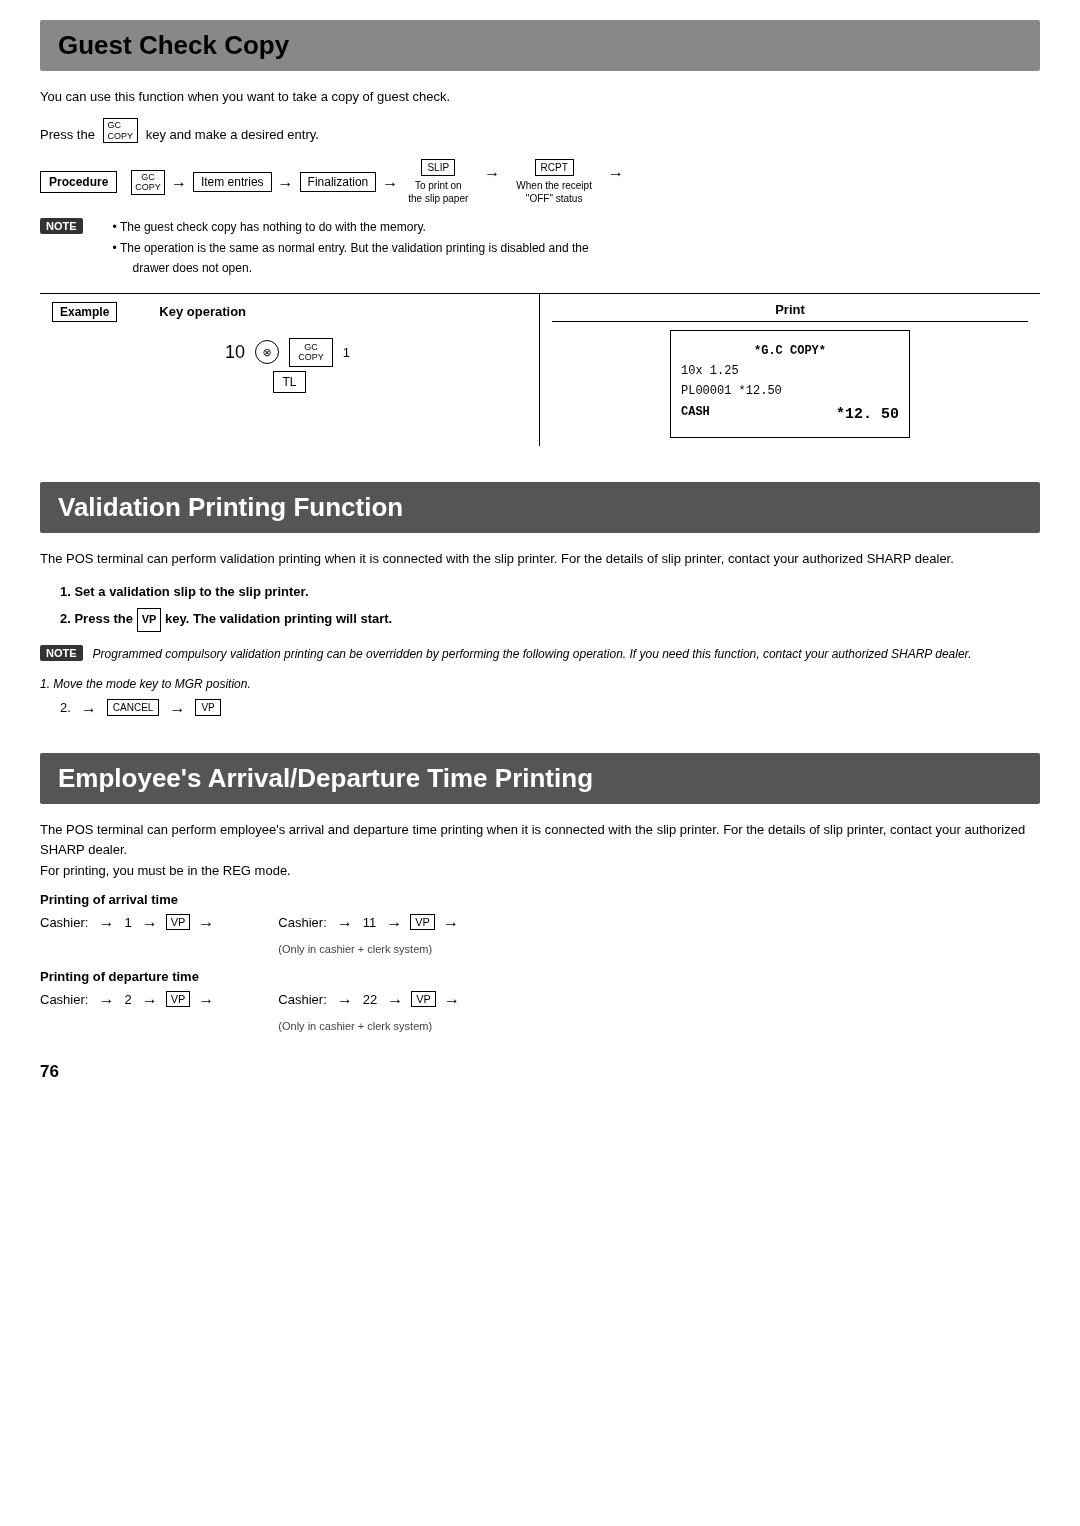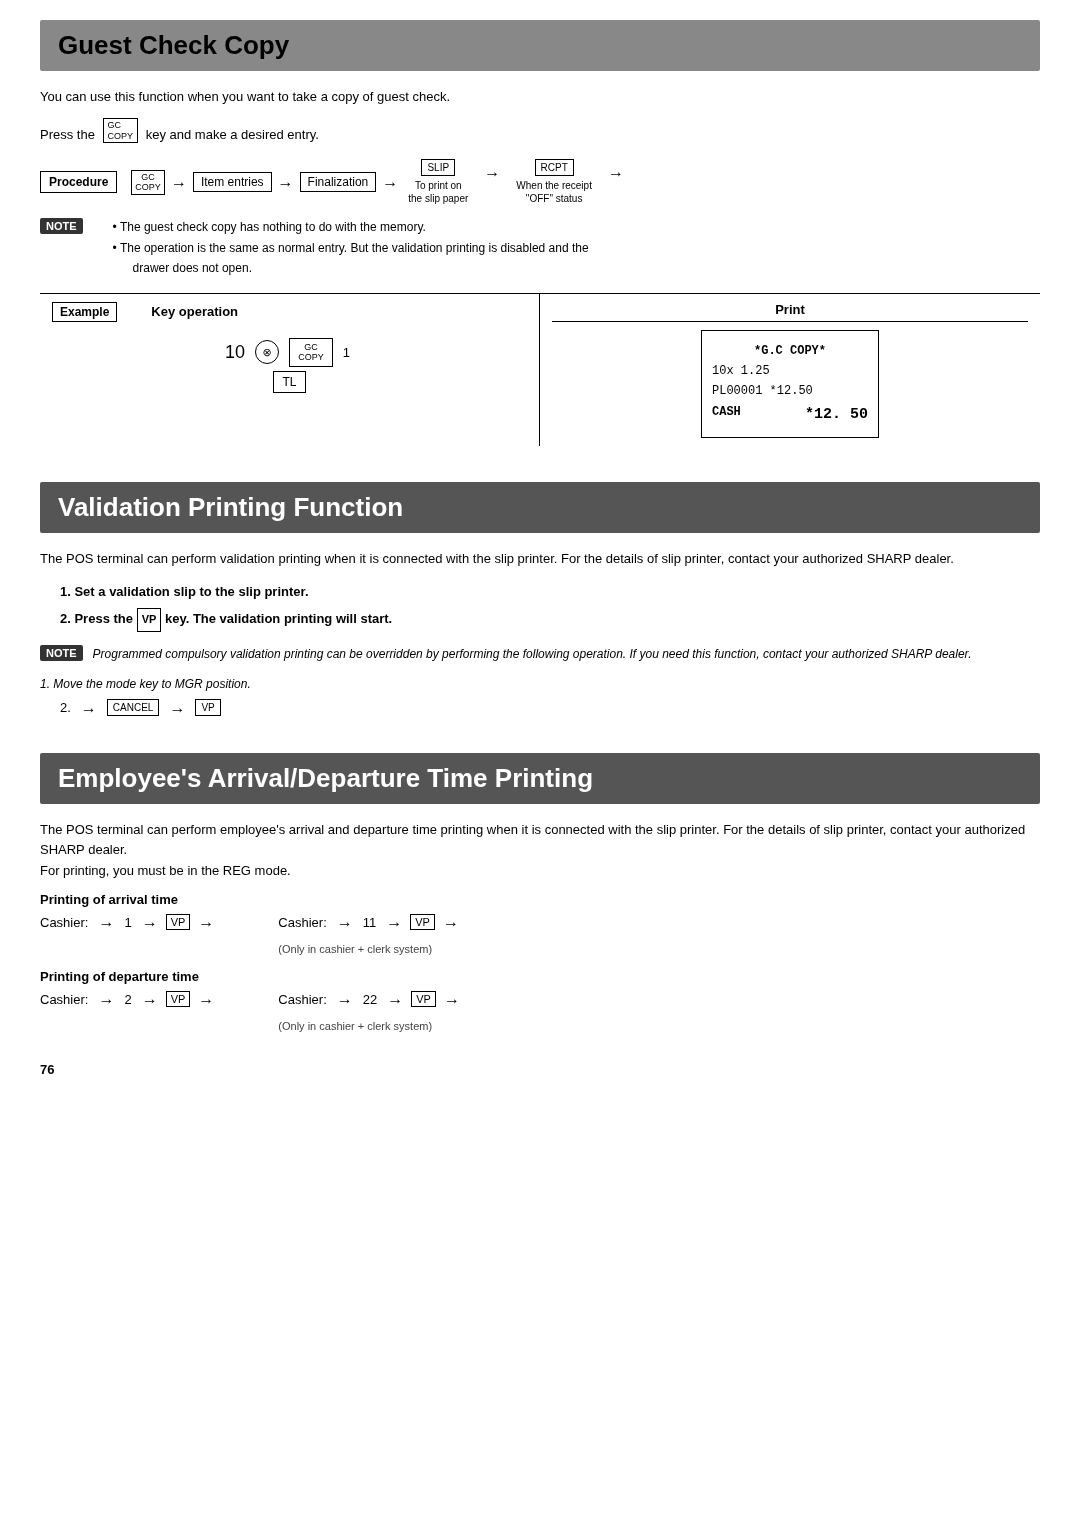--- a/index.html
+++ b/index.html
@@ -121,21 +121,21 @@
     }
 
     .example-right {
       width: 50%;
       padding: 8px 12px;
     }
 
     .example-header {
       display: flex;
       align-items: center;
-      gap: 4px;
+      gap: 12px;
       margin-bottom: 8px;
     }
 
     .example-label {
       border: 1.5px solid #000;
       font-weight: bold;
       font-size: 12px;
       padding: 2px 7px;
     }
 
@@ -180,21 +180,21 @@
       align-items: center;
       justify-content: center;
       font-size: 11px;
     }
 
     .print-receipt {
       border: 1px solid #000;
       font-family: 'Courier New', monospace;
       font-size: 12px;
       padding: 10px;
-      width: 178px;
+      width: 240px;
       margin: 0 auto;
       line-height: 1.7;
     }
 
     .print-line {
       text-align: left;
     }
 
     .print-bold {
       font-weight: bold;
@@ -260,21 +260,21 @@
 
     .arrival-sub {
       font-size: 11px;
       color: #444;
       margin-top: 2px;
     }
 
     .page-num {
       margin-top: 20px;
       font-weight: bold;
-      font-size: 13px;
+      font-size: 17px;
     }
 
     .flow-arrow-right {
       display: inline-block;
       font-size: 16px;
       margin: 0 4px;
     }
 
     .procedure-flow {
       display: flex;

